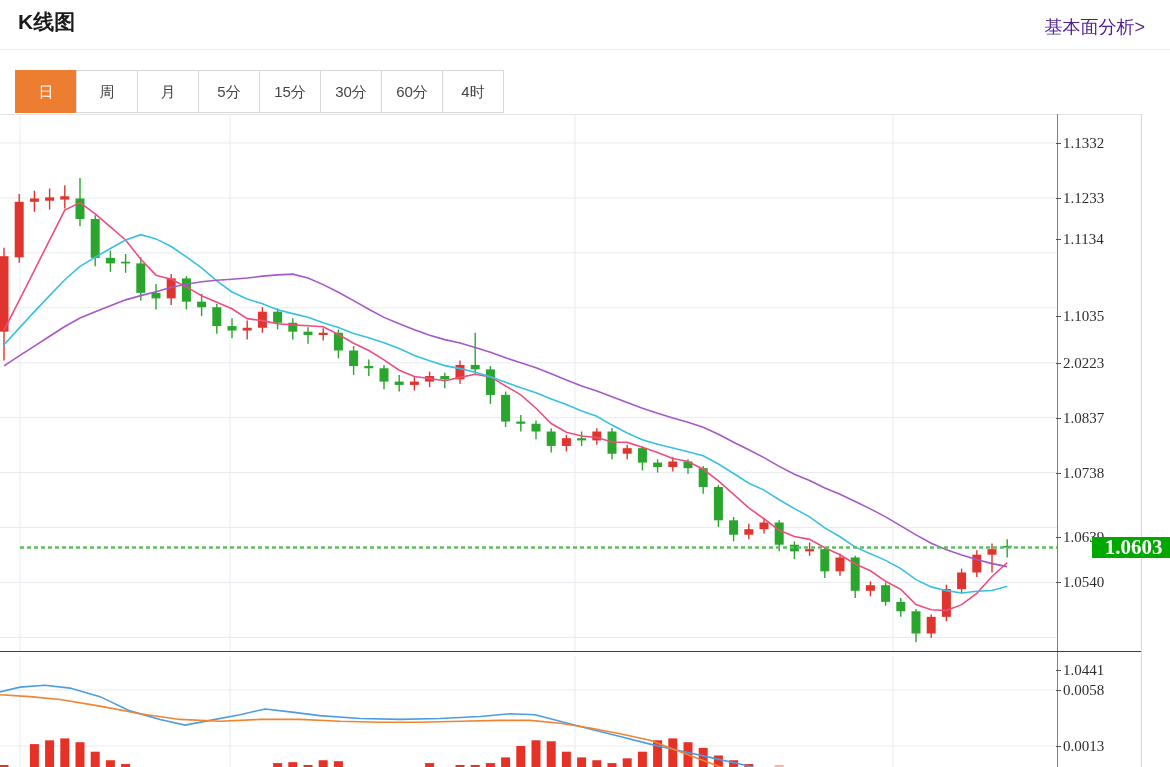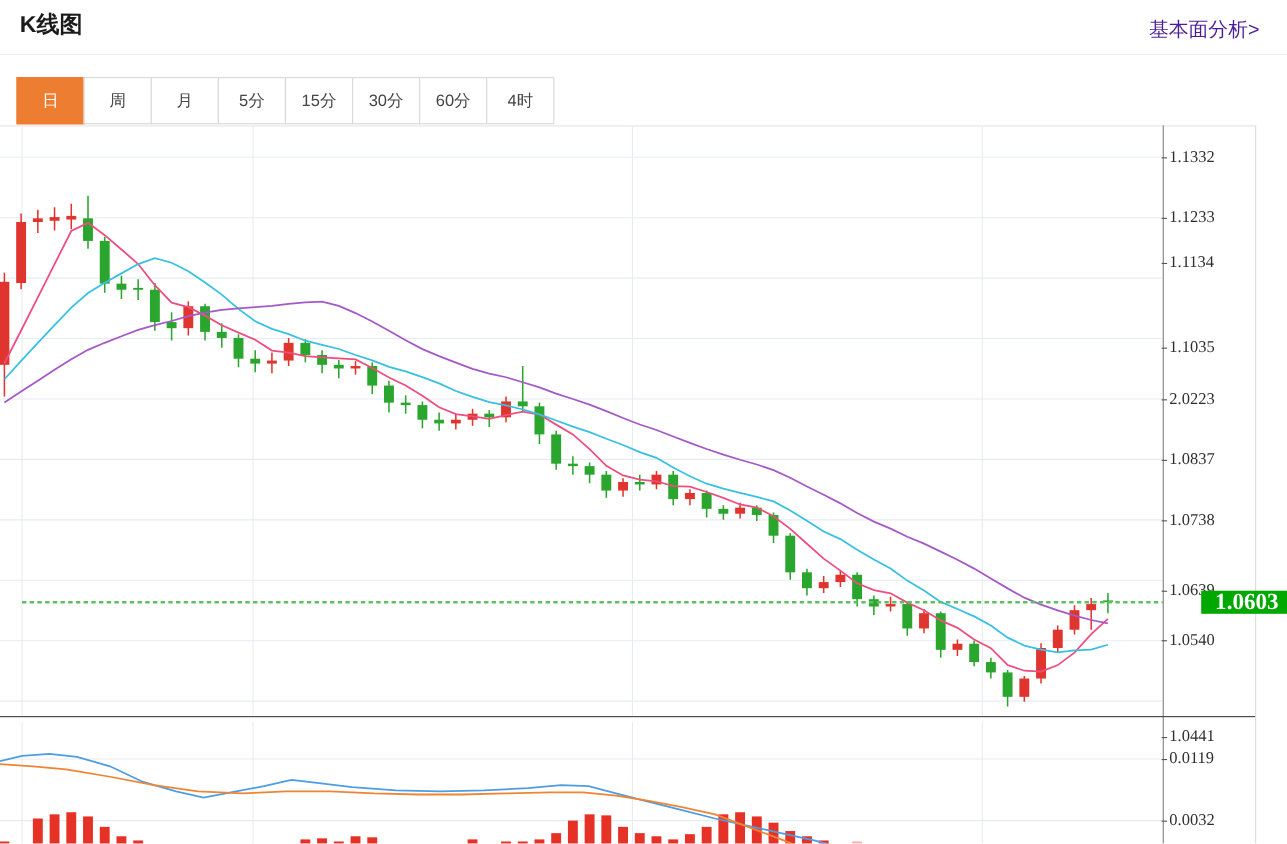--- a/index.html
+++ b/index.html
@@ -284,17 +284,17 @@
       <div class="ptick" style="top: 231px;">1.1134</div>
       <div class="ptick" style="top: 308px;">1.1035</div>
       <div class="ptick" style="top: 354.72px;">2.0223</div>
       <div class="ptick" style="top: 409.65px;">1.0837</div>
       <div class="ptick" style="top: 464.58px;">1.0738</div>
       <div class="ptick" style="top: 529px;">1.0639</div>
       <div class="ptick" style="top: 574.44px;">1.0540</div>
       <div class="ptick" style="top: 662px;">1.0441</div>
     </div>
   <div id="macd-axis">
-      <div class="ptick" style="top: 682px;">0.0119</div>
-      <div class="ptick" style="top: 738px;">0.0032</div>
+      <div class="ptick" style="top: 682px;">0.0058</div>
+      <div class="ptick" style="top: 738px;">0.0013</div>
     </div>
   <div id="current-price-badge">1.0603</div>
 </div>
 
 </body></html>

